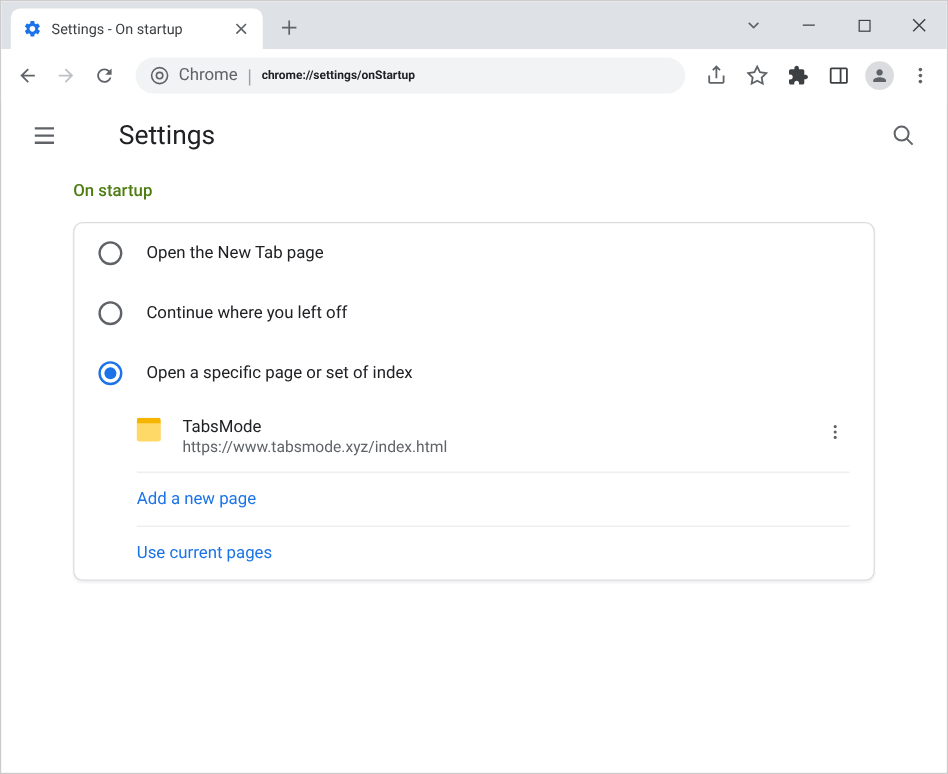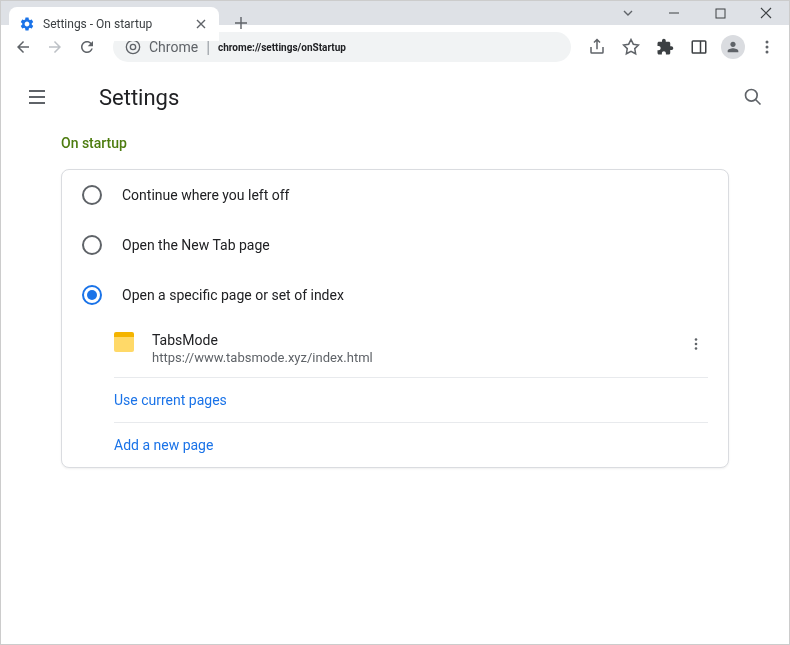--- a/index.html
+++ b/index.html
@@ -1,19 +1,19 @@
 <!DOCTYPE html>
 <html><head>
   <meta charset="utf-8">
   <style>
     * { margin: 0; padding: 0; box-sizing: border-box; font-family: 'Segoe UI', Roboto, Arial, sans-serif; }
     body { width: 790px; height: 645px; background: #fff; border: 1px solid #ccc; overflow: hidden; position: relative; }
     
     
-    .titlebar { height: 24px; display: flex; align-items: flex-start; background: #dee1e6; }
+    .titlebar { height: 40px; display: flex; align-items: flex-start; background: #dee1e6; }
     .tab { background: #fff; border-radius: 8px 8px 0 0; height: 34px; margin-top: 6px; margin-left: 8px; padding: 0 10px; display: flex; align-items: center; gap: 8px; min-width: 210px; position: relative; }
     .tab-icon { width: 16px; height: 16px; display: flex; align-items: center; justify-content: center; color: #1a73e8; }
     .tab-title { font-size: 12px; color: #3c4043; flex: 1; white-space: nowrap; overflow: hidden; text-overflow: ellipsis; }
     .tab-close { width: 16px; height: 16px; display: flex; align-items: center; justify-content: center; color: #5f6368; cursor: pointer; }
     .new-tab { width: 28px; height: 28px; display: flex; align-items: center; justify-content: center; margin-top: 8px; margin-left: 8px; color: #5f6368; cursor: pointer; border-radius: 50%; }
     .window-controls { margin-left: auto; display: flex; align-items: center; height: 100%; }
     .win-ctrl { width: 46px; height: 30px; display: flex; align-items: center; justify-content: center; color: #3c4043; cursor: pointer; }
     .win-chevron { width: 46px; height: 30px; display: flex; align-items: center; justify-content: center; color: #5f6368; }
     
     
@@ -181,42 +181,42 @@
         <path d="M21 21l-6-6"></path>
       </svg>
   </div>
 </div>
 
 <div class="content">
   <div class="section-title">On startup</div>
   <div class="card">
     <div class="radio-row">
       <div class="radio"></div>
-      <div class="radio-label">Continue where you left off</div>
+      <div class="radio-label">Open the New Tab page</div>
     </div>
     <div class="radio-row">
       <div class="radio"></div>
-      <div class="radio-label">Open the New Tab page</div>
+      <div class="radio-label">Continue where you left off</div>
     </div>
     <div class="radio-row">
       <div class="radio selected"></div>
       <div class="radio-label">Open a specific page or set of index</div>
     </div>
     <div class="pages-sub">
       <div class="page-item">
         <div class="page-favicon"></div>
         <div class="page-info">
           <div class="page-name">TabsMode</div>
           <div class="page-url">https://www.tabsmode.xyz/index.html</div>
         </div>
         <div class="page-more">
           <svg width="14" height="14" viewBox="0 0 14 14">
               <circle cx="7" cy="2.5" r="1.3" fill="#5f6368"></circle>
               <circle cx="7" cy="7" r="1.3" fill="#5f6368"></circle>
               <circle cx="7" cy="11.5" r="1.3" fill="#5f6368"></circle>
             </svg>
         </div>
       </div>
+      <div class="action-row">Add a new page</div>
       <div class="action-row">Use current pages</div>
-      <div class="action-row">Add a new page</div>
     </div>
   </div>
 </div>
 
 </body></html>

